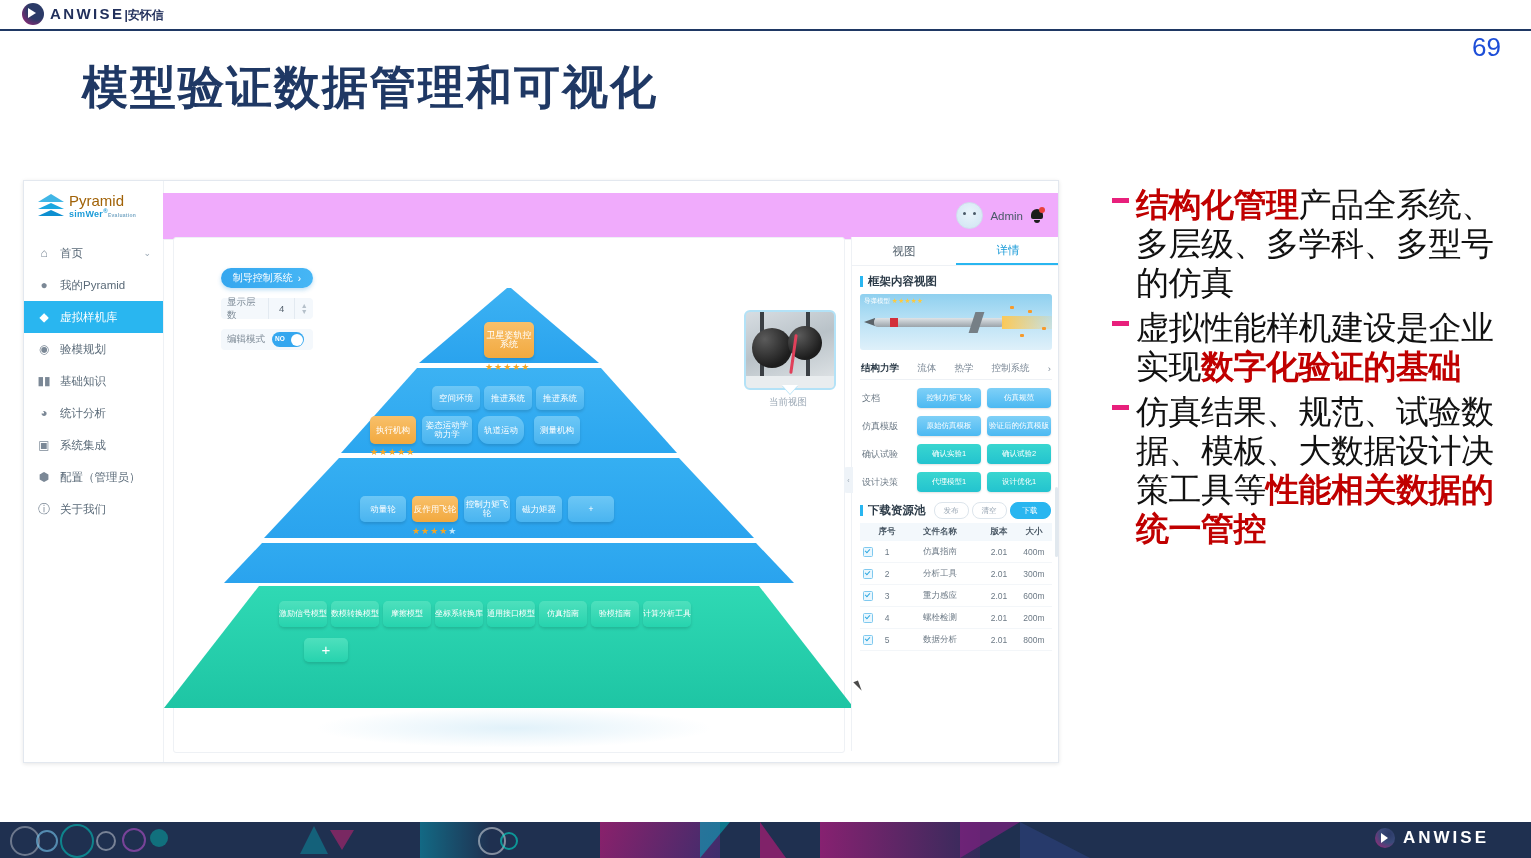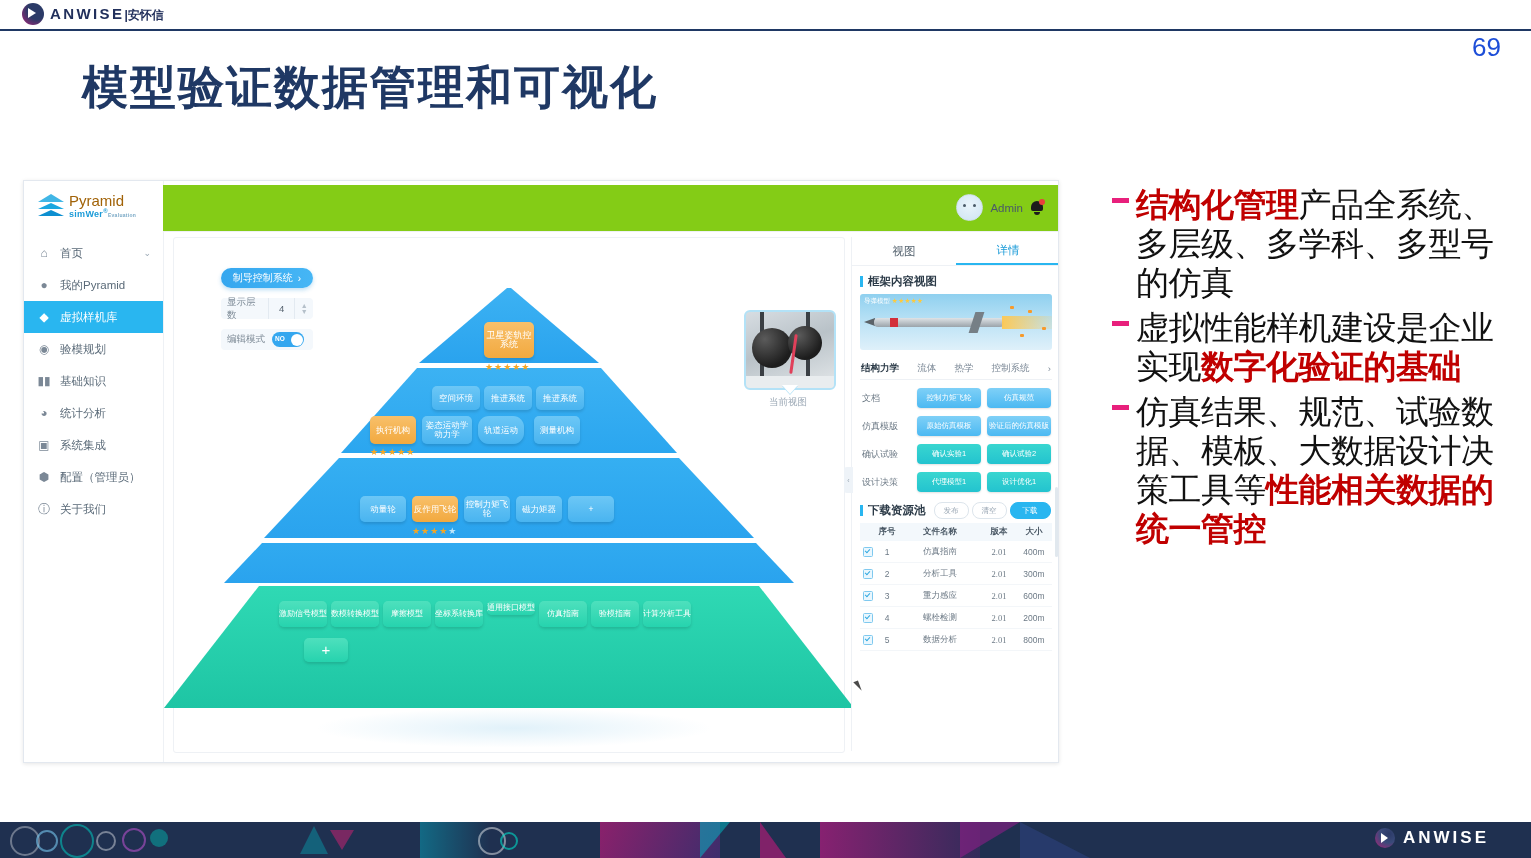--- a/index.html
+++ b/index.html
@@ -49,21 +49,21 @@
   .pyr-sub .tiny{font-size:5px;color:#7aa9c6;}
   .nav{position:absolute;left:0;top:56px;width:139px;}
   .nav-item{display:flex;align-items:center;height:32px;padding-left:13px;gap:9px;
     font-size:11.5px;color:#5a6a78;position:relative;cursor:pointer;}
   .nav-item.active{background:#29b6f0;color:#fff;}
   .nav-ico{width:14px;height:14px;display:inline-block;flex:0 0 14px;
     display:flex;align-items:center;justify-content:center;font-size:12px;color:#7b8896;}
   .nav-item.active .nav-ico{color:#fff;}
   .chev{position:absolute;right:12px;font-size:9px;color:#9aa7b4;}
   
-  .topbar{position:absolute;left:139px;top:4px;right:0;height:46px;background:#84cc16;border-bottom:1px solid #eef1f5;}
+  .topbar{position:absolute;left:139px;top:12px;right:0;height:46px;background:#f0abfc;border-bottom:1px solid #eef1f5;}
   .user{position:absolute;right:14px;top:9px;display:flex;align-items:center;gap:7px;}
   .avatar{width:25px;height:25px;border-radius:50%;background:radial-gradient(circle at 50% 40%,#e9f4fb,#cfe4f2);
     border:1px solid #cfe0ec;position:relative;}
   .avatar:before,.avatar:after{content:"";position:absolute;top:9px;width:3px;height:3px;border-radius:50%;background:#4a5a68;}
   .avatar:before{left:6px;}
   .avatar:after{right:6px;}
   .uname{font-size:11.5px;color:#4a5a68;}
   .bell{position:relative;width:14px;height:15px;}
   .bell .b{position:absolute;left:1px;top:1px;width:12px;height:10px;background:#1c1c1c;border-radius:6px 6px 2px 2px;}
   .bell .c{position:absolute;left:4px;bottom:0;width:6px;height:3px;background:#1c1c1c;border-radius:0 0 3px 3px;}
@@ -154,21 +154,21 @@
   .dl-title{font-size:11.5px;font-weight:bold;color:#2b3a47;}
   .pillbtn{height:15px;padding:0 9px;border-radius:8px;font-size:7.5px;display:flex;align-items:center;
     justify-content:center;border:1px solid #dde5ec;color:#9aa7b4;background:#fff;margin-left:3px;}
   .pillbtn.primary{background:#29b6f0;border-color:#29b6f0;color:#fff;padding:0 12px;}
   .dtable{margin:0 8px;font-size:8.5px;color:#6d7a86;}
   .dthead{display:flex;background:#f3f8fc;height:18px;align-items:center;font-weight:bold;color:#4a5865;}
   .dtrow{display:flex;height:21px;align-items:center;border-bottom:1px solid #f3f6f9;}
   .c-chk{width:16px;display:flex;align-items:center;justify-content:center;}
   .c-no{width:22px;text-align:center;}
   .c-nm{flex:1;text-align:center;}
-  .c-ver{width:34px;text-align:center;font-family:Liberation Serif, serif;}
+  .c-ver{width:34px;text-align:center;}
   .c-sz{width:36px;text-align:center;}
   .chk{width:8px;height:8px;border:1px solid #7fc9ef;border-radius:1.5px;background:#eaf7fe;position:relative;}
   .chk:after{content:"";position:absolute;left:2px;top:0px;width:2px;height:4px;border:solid #2fa8e0;border-width:0 1.3px 1.3px 0;transform:rotate(42deg);}
   .scrollbar{position:absolute;right:2px;top:250px;width:3px;height:70px;background:#e1e8ee;border-radius:2px;}
   .cursor{position:absolute;left:831px;top:500px;width:0;height:0;border-style:solid;
     border-width:0 5px 11px 0;border-color:transparent #4a4a4a transparent transparent;transform:rotate(-20deg);}
   
   .bullets{position:absolute;left:1112px;top:186px;width:408px;}
   .bullet{display:flex;gap:7px;margin-bottom:6px;}
   .dash{flex:0 0 auto;width:17px;height:5px;background:#e8207c;margin-top:12px;}
@@ -312,21 +312,21 @@
         <div class="lvl-block blk-blue" style="left: 186px; top: 258px; width: 46px; height: 26px; font-size: 8.5px;">动量轮</div>
         <div class="lvl-block blk-orange" style="left: 238px; top: 258px; width: 46px; height: 26px; font-size: 8.5px;">反作用飞轮</div>
         <div class="lvl-block blk-blue" style="left: 290px; top: 258px; width: 46px; height: 26px; font-size: 8.5px;">控制力矩飞轮</div>
         <div class="lvl-block blk-blue" style="left: 342px; top: 258px; width: 46px; height: 26px; font-size: 8.5px;">磁力矩器</div>
         <div class="lvl-block blk-plus" style="left: 394px; top: 258px; width: 46px; height: 26px; font-size: 8.5px;">+</div>
         <div class="stars" style="left: 238px; top: 288px;">★★★★<span class="dim">★</span></div>
         <div class="lvl-block blk-green" style="left: 105px; top: 363px; width: 48px; height: 26px; font-size: 8px;">激励信号模型</div>
         <div class="lvl-block blk-green" style="left: 157px; top: 363px; width: 48px; height: 26px; font-size: 8px;">数模转换模型</div>
         <div class="lvl-block blk-green" style="left: 209px; top: 363px; width: 48px; height: 26px; font-size: 8px;">摩擦模型</div>
         <div class="lvl-block blk-green" style="left: 261px; top: 363px; width: 48px; height: 26px; font-size: 8px;">坐标系转换库</div>
-        <div class="lvl-block blk-green" style="left: 313px; top: 363px; width: 48px; height: 14px; font-size: 8px; text-align: center;">通用接口模型</div>
+        <div class="lvl-block blk-green" style="left: 313px; top: 363px; width: 48px; height: 26px; font-size: 8px; text-align: center;">通用接口模型</div>
         <div class="lvl-block blk-green" style="left: 365px; top: 363px; width: 48px; height: 26px; font-size: 8px;">仿真指南</div>
         <div class="lvl-block blk-green" style="left: 417px; top: 363px; width: 48px; height: 26px; font-size: 8px;">验模指南</div>
         <div class="lvl-block blk-green" style="left: 469px; top: 363px; width: 48px; height: 26px; font-size: 8px;">计算分析工具</div>
         <div class="lvl-block blk-green" style="left: 130px; top: 400px; width: 44px; height: 24px; font-size: 15px;">+</div>
       </div>
     <div class="ground"></div>
 
     <div class="thumb">
       <div class="bar bar1"></div>
         <div class="bar bar2"></div>

